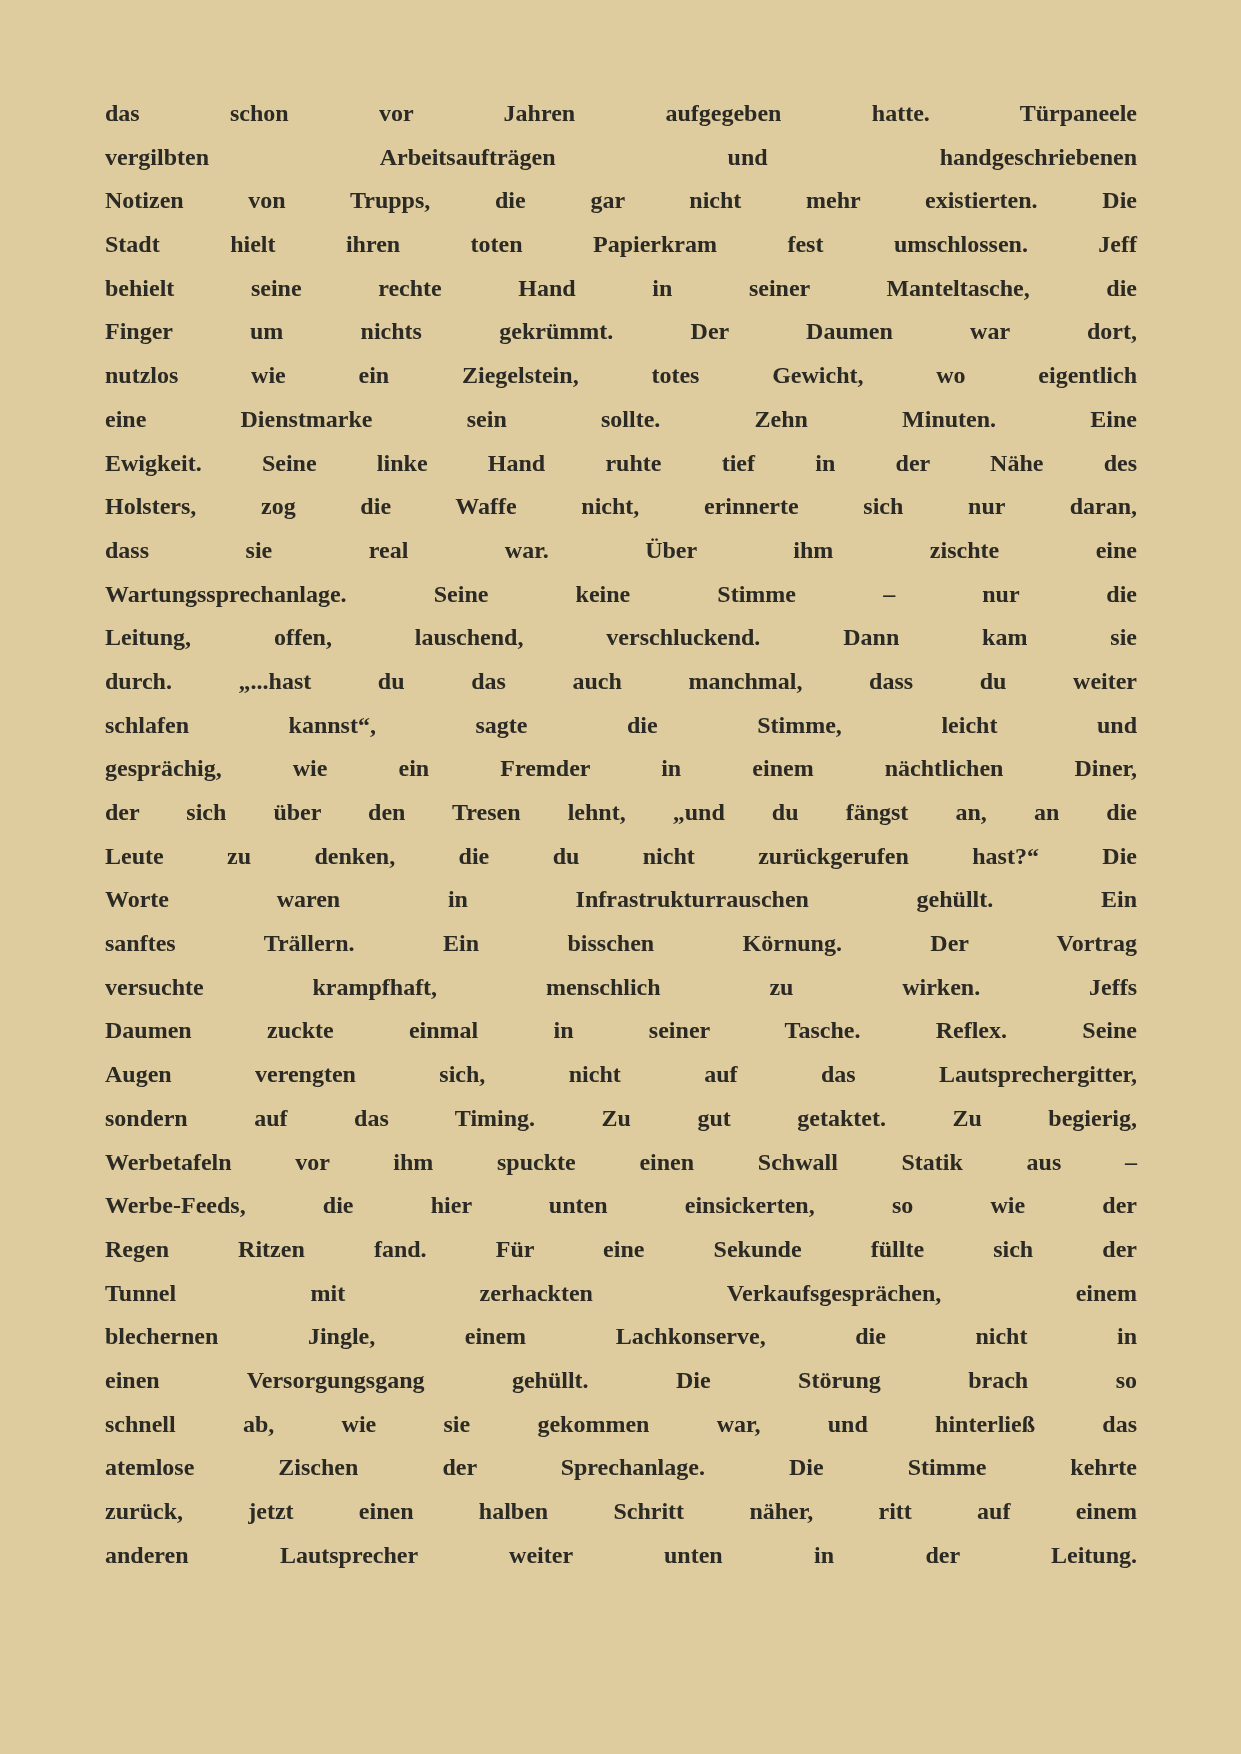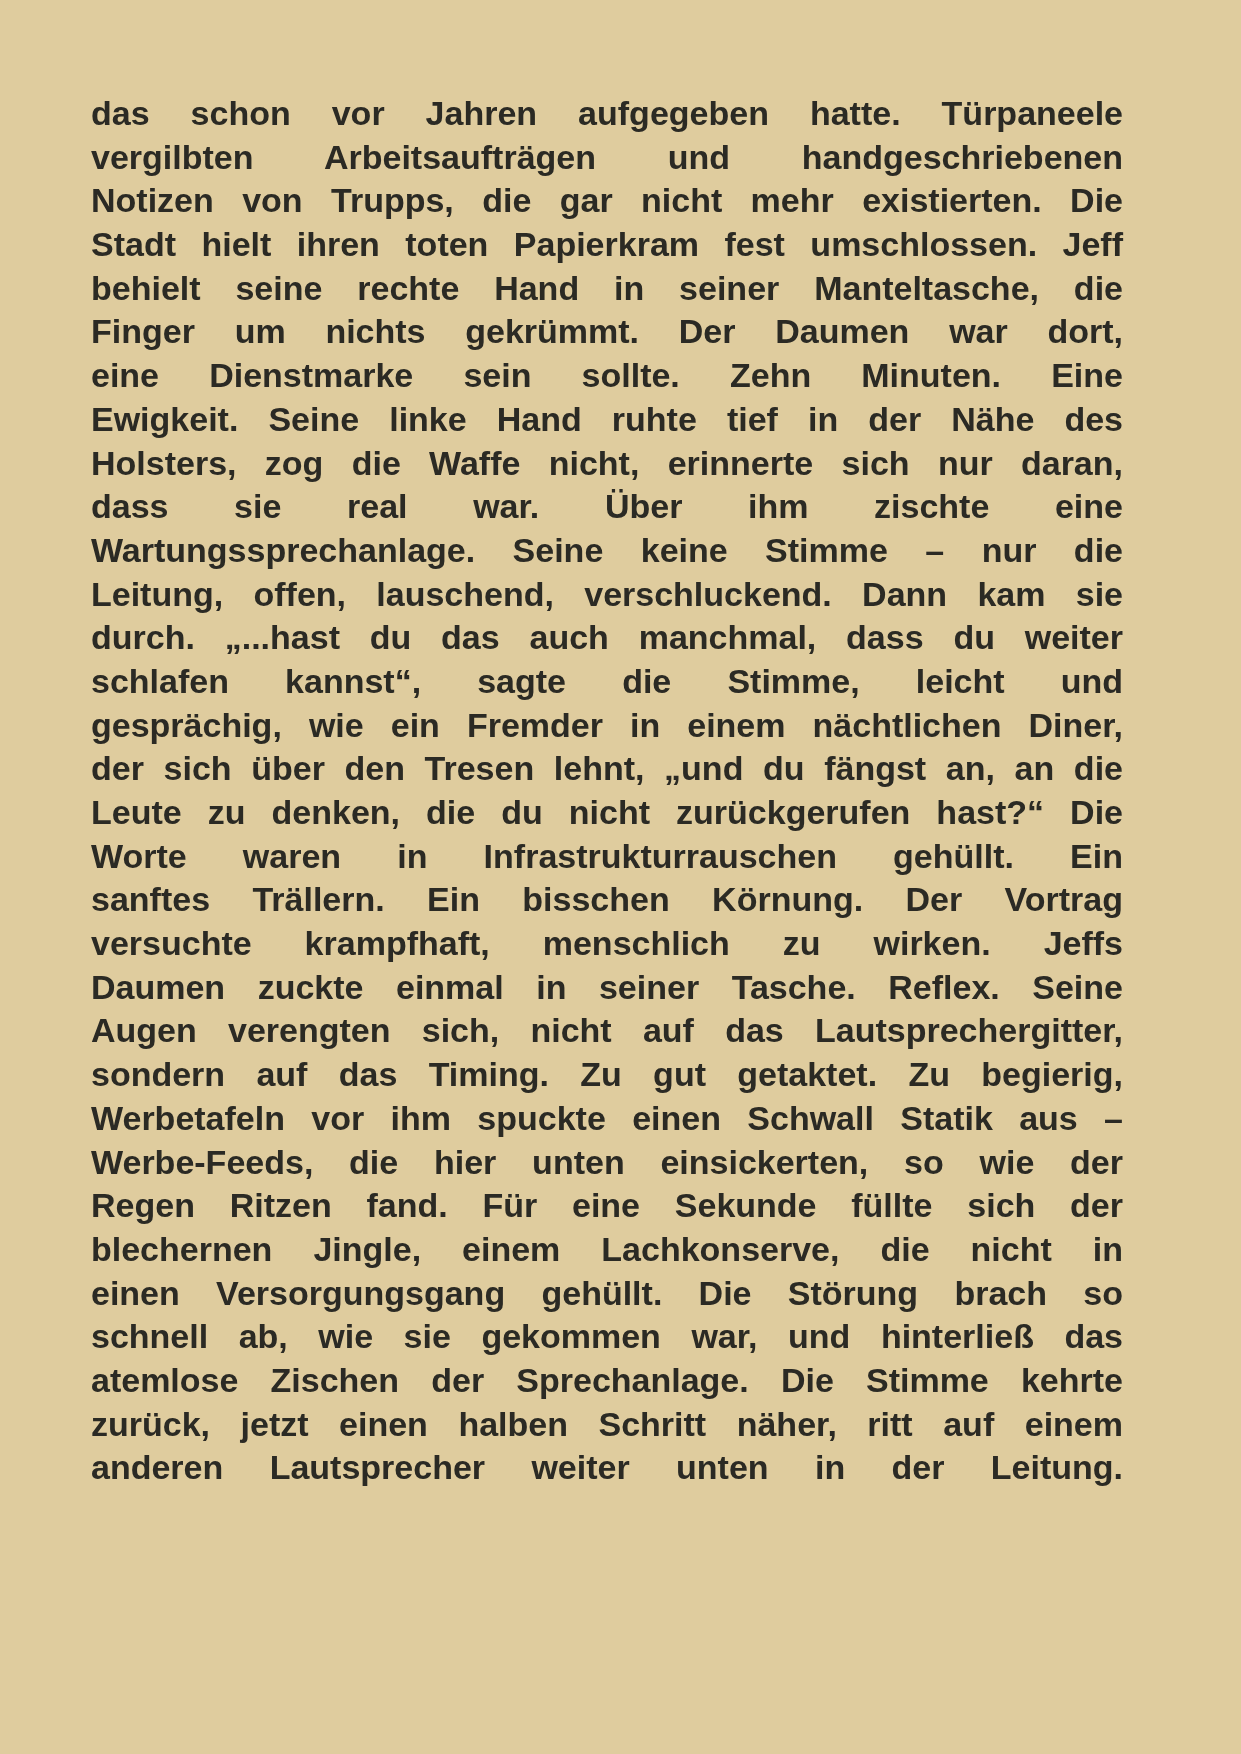--- a/index.html
+++ b/index.html
@@ -14,25 +14,25 @@
     position: relative;
   }
   .page {
     position: absolute;
     inset: 0;
     background: #dfcc9e;
   }
   .text-block {
     position: absolute;
     top: 92px;
-    left: 91px;
+    left: 105px;
     width: 1032px;
-    font-family: Liberation Sans, sans-serif;
+    font-family: Liberation Serif, serif;
     font-weight: bold;
-    font-size: 34px;
+    font-size: 24px;
     line-height: 43.7px;
     color: #2b2a24;
     -webkit-hyphens: none;
     hyphens: none;
   }
   .text-line {
     text-align: justify;
     text-align-last: justify;
     white-space: normal;
     height: 43.7px;
@@ -43,40 +43,42 @@
 <body style="background: rgb(223, 204, 158);">
 
 <div class="page" style="background: rgb(223, 204, 158);">
   <div class="text-block" style="color: rgb(43, 42, 36);">
       <div class="text-line">das schon vor Jahren aufgegeben hatte. Türpaneele</div>
       <div class="text-line">vergilbten Arbeitsaufträgen und handgeschriebenen</div>
       <div class="text-line">Notizen von Trupps, die gar nicht mehr existierten. Die</div>
       <div class="text-line">Stadt hielt ihren toten Papierkram fest umschlossen. Jeff</div>
       <div class="text-line">behielt seine rechte Hand in seiner Manteltasche, die</div>
       <div class="text-line">Finger um nichts gekrümmt. Der Daumen war dort,</div>
+      <div class="text-line">nutzlos wie ein Ziegelstein, totes Gewicht, wo eigentlich</div>
       <div class="text-line">eine Dienstmarke sein sollte. Zehn Minuten. Eine</div>
       <div class="text-line">Ewigkeit. Seine linke Hand ruhte tief in der Nähe des</div>
       <div class="text-line">Holsters, zog die Waffe nicht, erinnerte sich nur daran,</div>
       <div class="text-line">dass sie real war. Über ihm zischte eine</div>
       <div class="text-line">Wartungssprechanlage. Seine keine Stimme – nur die</div>
       <div class="text-line">Leitung, offen, lauschend, verschluckend. Dann kam sie</div>
       <div class="text-line">durch. „...hast du das auch manchmal, dass du weiter</div>
       <div class="text-line">schlafen kannst“, sagte die Stimme, leicht und</div>
       <div class="text-line">gesprächig, wie ein Fremder in einem nächtlichen Diner,</div>
       <div class="text-line">der sich über den Tresen lehnt, „und du fängst an, an die</div>
       <div class="text-line">Leute zu denken, die du nicht zurückgerufen hast?“ Die</div>
       <div class="text-line">Worte waren in Infrastrukturrauschen gehüllt. Ein</div>
       <div class="text-line">sanftes Trällern. Ein bisschen Körnung. Der Vortrag</div>
       <div class="text-line">versuchte krampfhaft, menschlich zu wirken. Jeffs</div>
       <div class="text-line">Daumen zuckte einmal in seiner Tasche. Reflex. Seine</div>
       <div class="text-line">Augen verengten sich, nicht auf das Lautsprechergitter,</div>
       <div class="text-line">sondern auf das Timing. Zu gut getaktet. Zu begierig,</div>
       <div class="text-line">Werbetafeln vor ihm spuckte einen Schwall Statik aus –</div>
       <div class="text-line">Werbe-Feeds, die hier unten einsickerten, so wie der</div>
       <div class="text-line">Regen Ritzen fand. Für eine Sekunde füllte sich der</div>
+      <div class="text-line">Tunnel mit zerhackten Verkaufsgesprächen, einem</div>
       <div class="text-line">blechernen Jingle, einem Lachkonserve, die nicht in</div>
       <div class="text-line">einen Versorgungsgang gehüllt. Die Störung brach so</div>
       <div class="text-line">schnell ab, wie sie gekommen war, und hinterließ das</div>
       <div class="text-line">atemlose Zischen der Sprechanlage. Die Stimme kehrte</div>
       <div class="text-line">zurück, jetzt einen halben Schritt näher, ritt auf einem</div>
       <div class="text-line">anderen Lautsprecher weiter unten in der Leitung.</div>
     </div>
 </div>
 
 </body></html>

